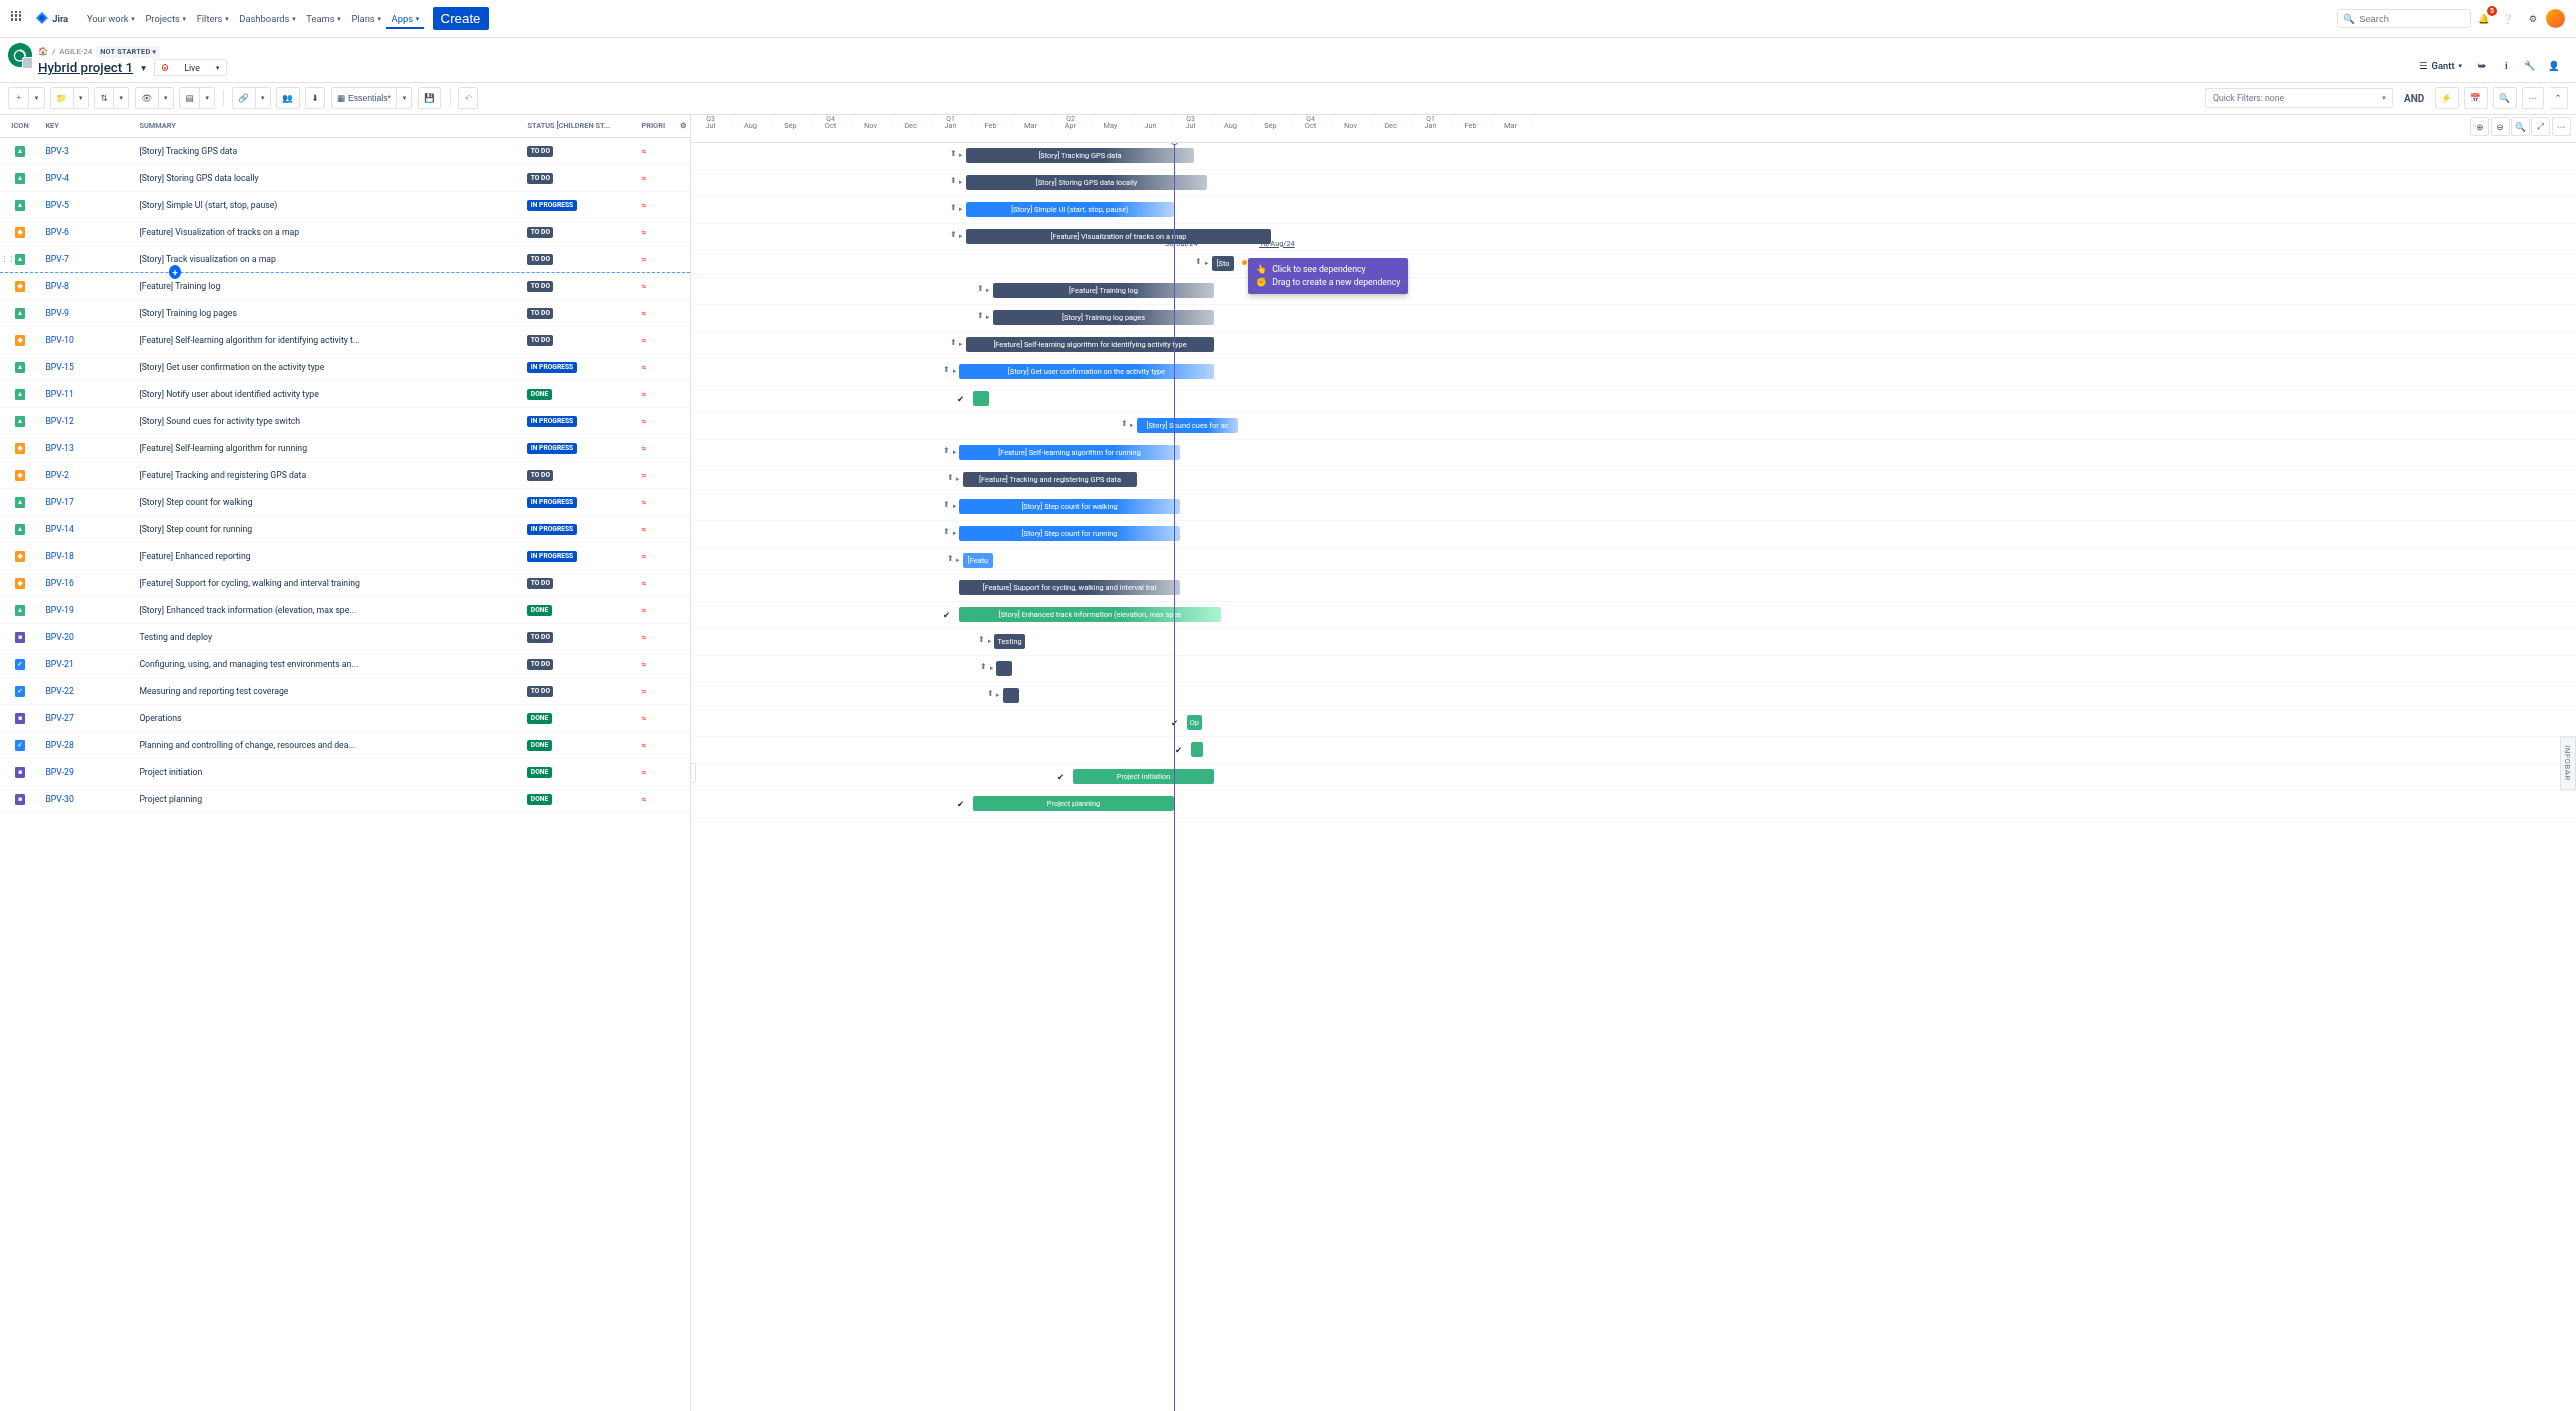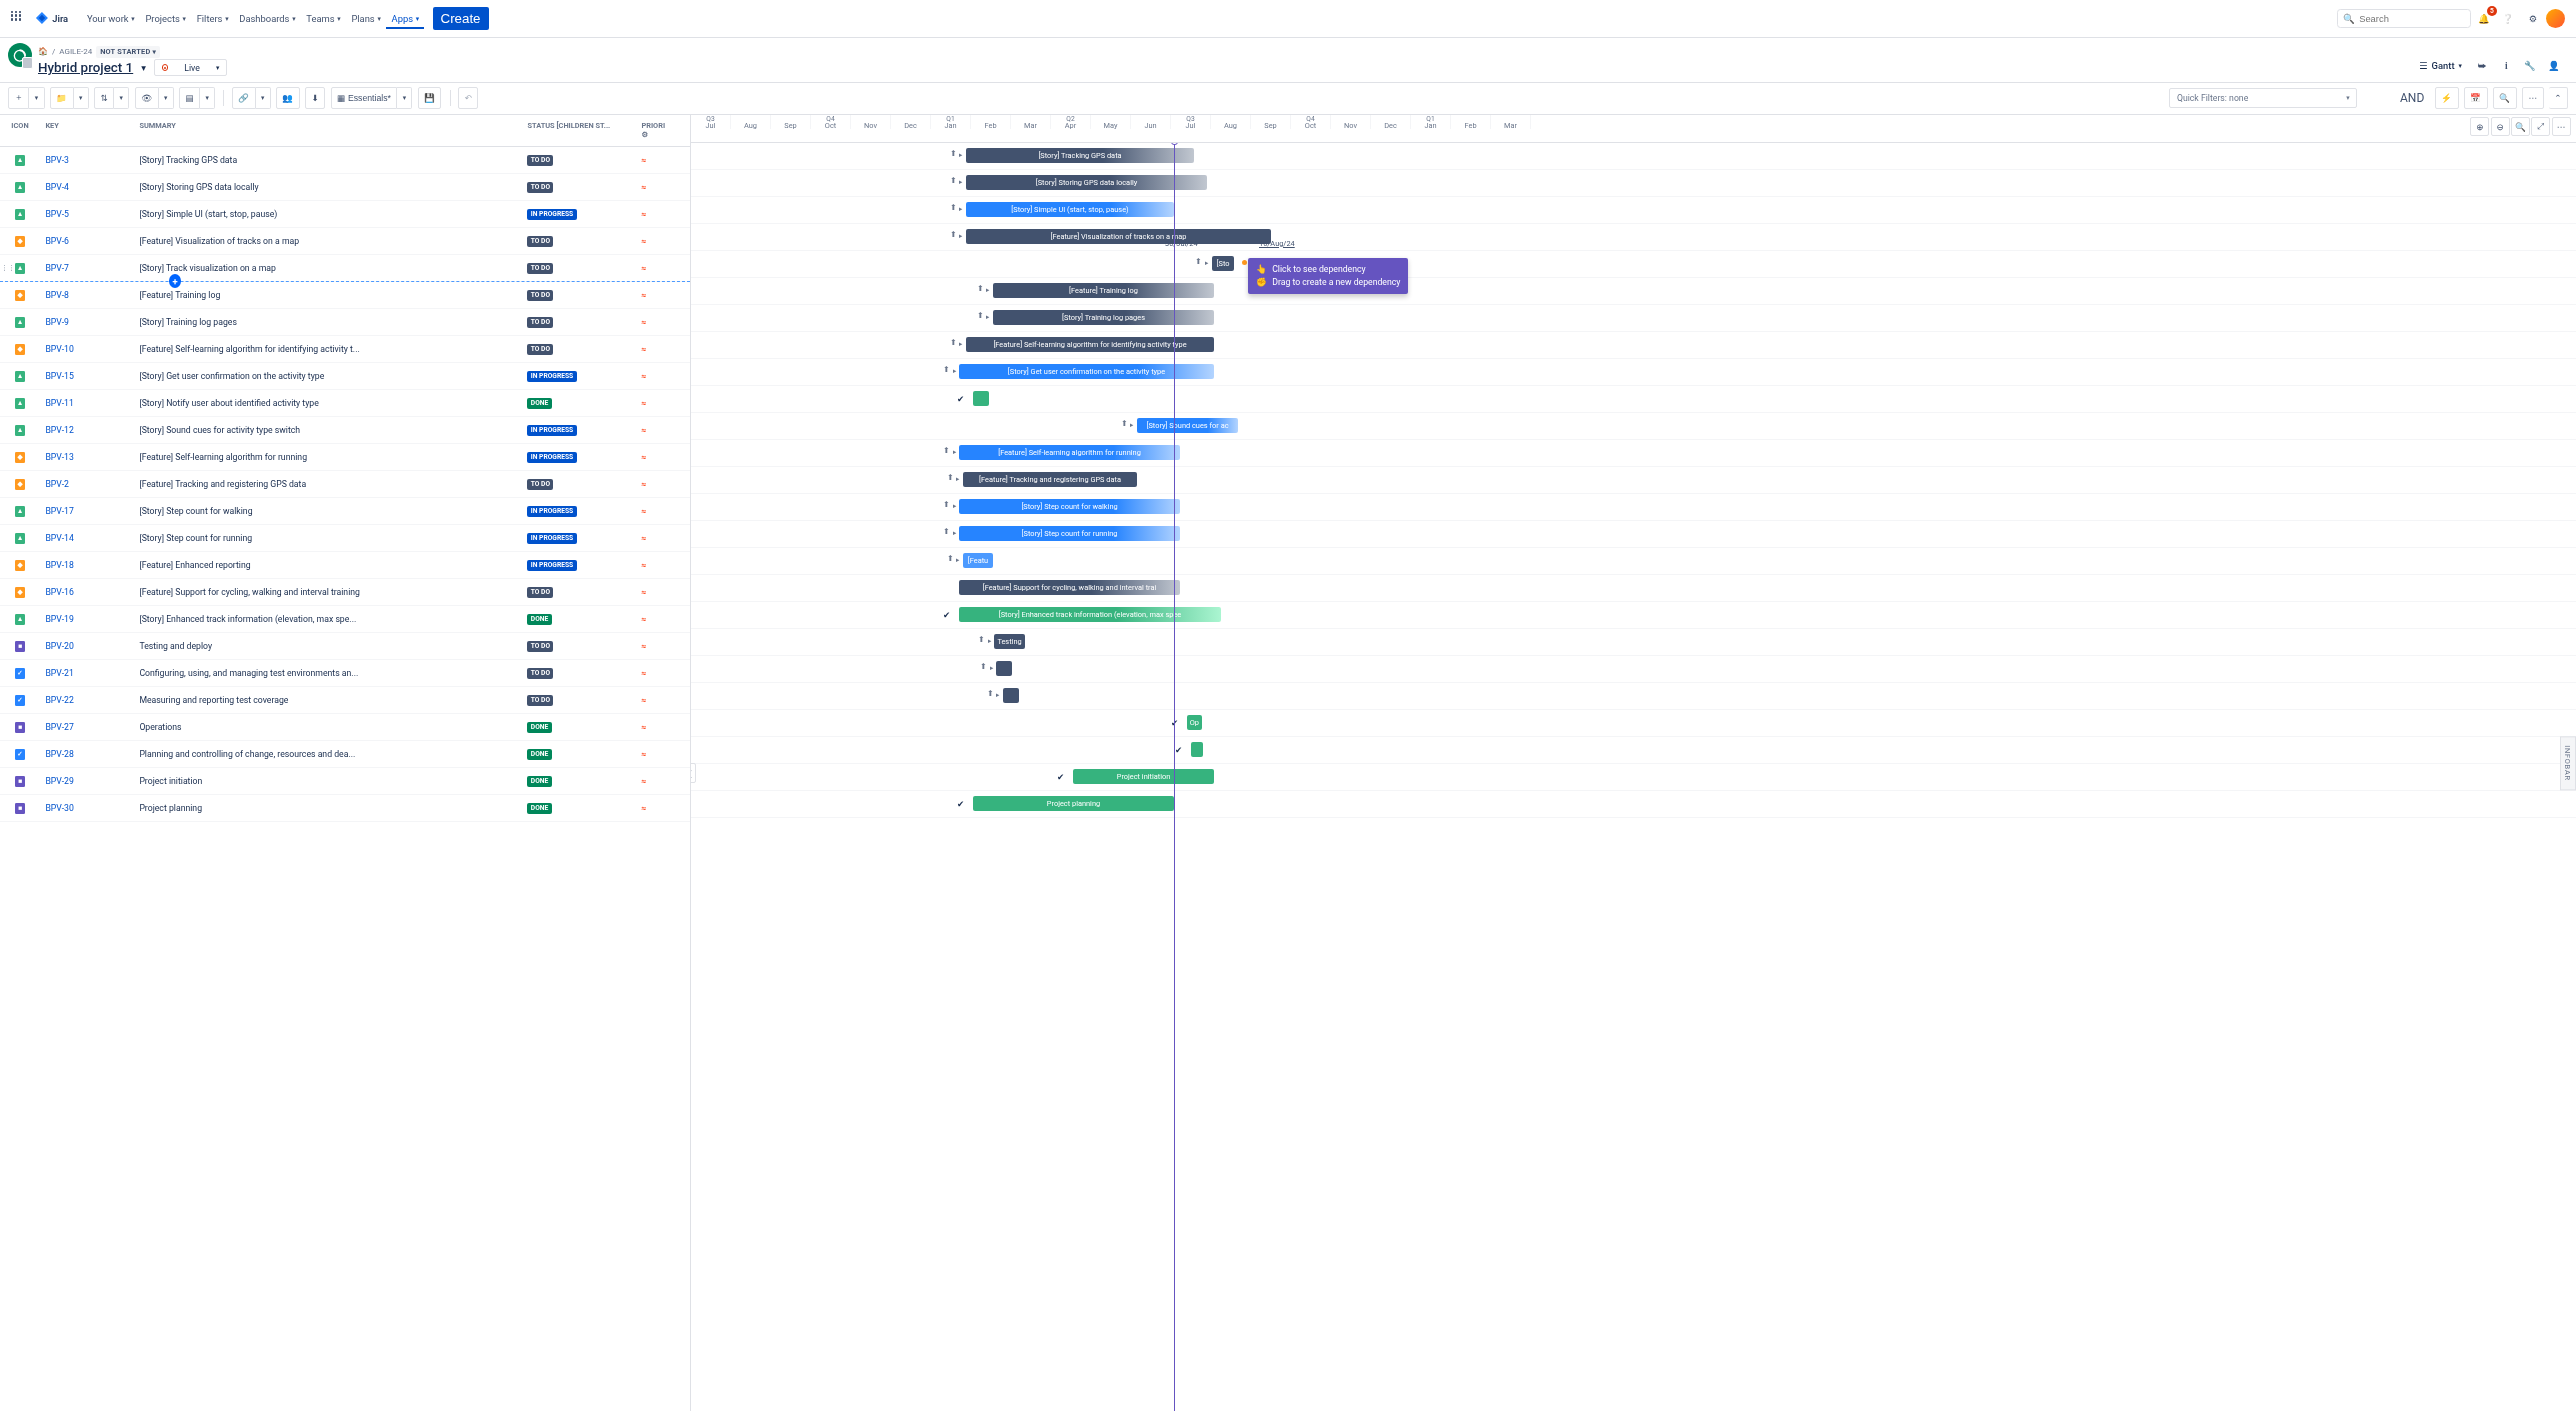--- a/index.html
+++ b/index.html
@@ -33,21 +33,21 @@
 .header-right { margin-left:auto; display:flex; align-items:center; gap:2.7px;}
 .gantt-btn { display:flex; align-items:center; gap:4px; padding:4px 6.7px; cursor:pointer; font-weight:500;}
 .toolbar2 { height:32px; border-bottom:0.7px solid #DFE1E6; display:flex; align-items:center; padding:0 8px; gap:5.4px;}
 .tb-group { display:flex; gap:0;}
 .tb-btn { border:0.7px solid #DFE1E6; background:#fff; padding:4px 5.4px; cursor:pointer; display:flex; align-items:center; gap:2.7px; color:#42526E; font-size:8.7px; min-height:21.5px;}
 .tb-btn:first-child { border-radius:2px 0 0 2px;}
 .tb-btn:last-child { border-radius:0 2px 2px 0; border-left:none;}
 .tb-btn.solo { border-radius:2px;}
 .tb-sep { width:0.7px; height:16px; background:#DFE1E6; margin:0 2.7px;}
 .quick-filter { border:0.7px solid #DFE1E6; border-radius:2px; padding:4px 6.7px; width:188px; display:flex; justify-content:space-between; align-items:center; cursor:pointer; font-size:8.7px; color:#6B778C;}
-.and-label { font-size:12px; font-weight:400; color:#42526E; padding:0 5.4px;margin-left:32px;}
+.and-label { font-size:10px; font-weight:700; color:#42526E; padding:0 5.4px;}
 .main-split { display:flex; height: calc(100vh - 38px - 44px - 32px); position:relative;}
 .left-pane { width:691px; overflow:auto; border-right:0.7px solid #DFE1E6;}
 .right-pane { flex:1; overflow:hidden; position:relative;}
 .table-header { display:flex; font-size:7.4px; font-weight:700; color:#6B778C; border-bottom:0.7px solid #DFE1E6; position:sticky; top:0; background:#fff; z-index:2;}
 .table-header > div, .table-row > div { padding: 6.7px 5.4px; }
 .col-icon { width:40px; text-align:center;}
 .col-key { width:94px;}
 .col-summary { flex:1; min-width:201px;}
 .col-status { width:114px;}
 .col-priority { width:54px;}
@@ -238,21 +238,21 @@
 </div>
 
 <div class="main-split">
 
   <div class="left-pane">
     <div class="table-header">
       <div class="col-icon">ICON</div>
       <div class="col-key">KEY</div>
       <div class="col-summary">SUMMARY</div>
       <div class="col-status">STATUS [CHILDREN ST...</div>
-      <div class="col-priority" style="display:flex;gap:0;align-items:flex-start;flex-direction:column;">
+      <div class="col-priority" style="display:flex;gap:15px;align-items:center;">
           <span>PRIORI</span>
           <span class="gear-icon">⚙</span>
         </div>
     </div>
     <div id="table-body">
         <div class="table-row">
 
     <div class="col-icon"><span class="ticon story">▲</span></div>
     <div class="col-key"><a href="#" class="key-link">BPV-3</a></div>
     <div class="col-summary">[Story] Tracking GPS data</div>

